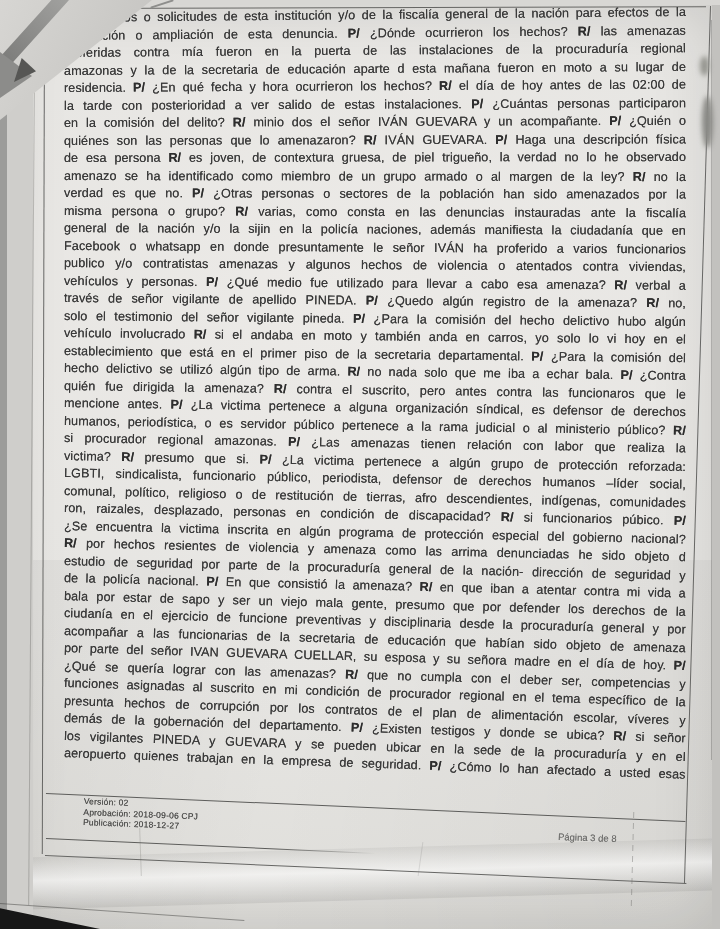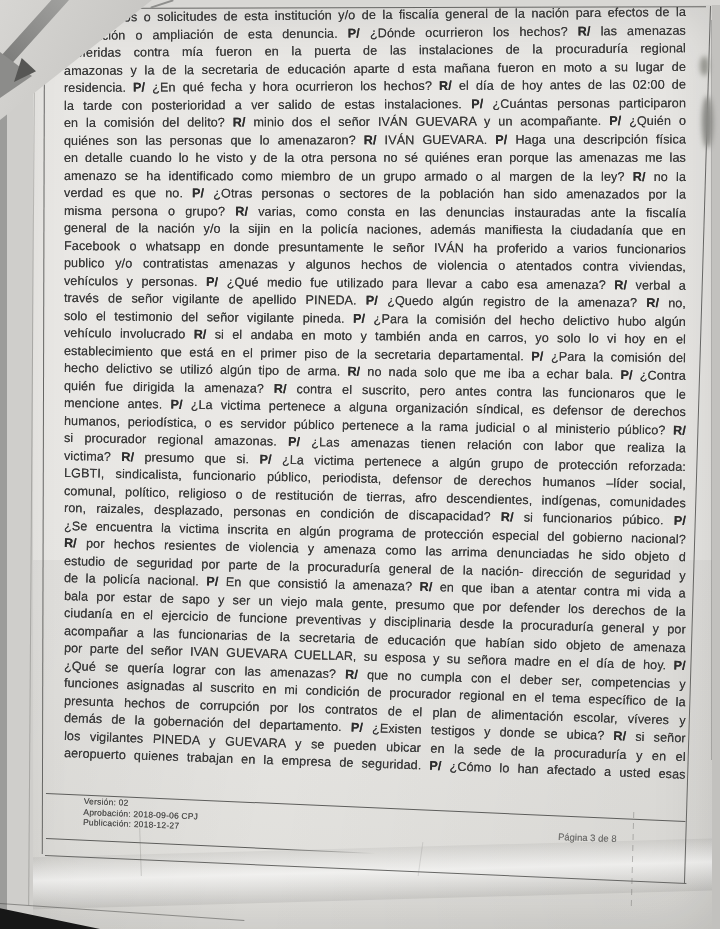--- a/index.html
+++ b/index.html
@@ -118,21 +118,21 @@
 
   <div class="doc-text">
       <div class="doc-line" style="--rot: -0.550deg;">querimientos o solicitudes de esta institución y/o de la fiscalía general de la nación para efectos de la</div>
       <div class="doc-line" style="--rot: -0.492deg;">ratificación o ampliación de esta denuncia. <b>P/</b> ¿Dónde ocurrieron los hechos? <b>R/</b> las amenazas</div>
       <div class="doc-line" style="--rot: -0.434deg;">proferidas contra mía fueron en la puerta de las instalaciones de la procuraduría regional</div>
       <div class="doc-line" style="--rot: -0.376deg;">amazonas y la de la secretaria de educación aparte d esta mañana fueron en moto a su lugar de</div>
       <div class="doc-line" style="--rot: -0.318deg;">residencia. <b>P/</b> ¿En qué fecha y hora ocurrieron los hechos? <b>R/</b> el día de hoy antes de las 02:00 de</div>
       <div class="doc-line" style="--rot: -0.260deg;">la tarde con posterioridad a ver salido de estas instalaciones. <b>P/</b> ¿Cuántas personas participaron</div>
       <div class="doc-line" style="--rot: -0.202deg;">en la comisión del delito? <b>R/</b> minio dos el señor IVÁN GUEVARA y un acompañante. <b>P/</b> ¿Quién o</div>
       <div class="doc-line" style="--rot: -0.144deg;">quiénes son las personas que lo amenazaron? <b>R/</b> IVÁN GUEVARA. <b>P/</b> Haga una descripción física</div>
-      <div class="doc-line" style="--rot: -0.028deg;">en detalle cuando lo he visto y de la otra persona no sé quiénes eran porque las amenazas me las</div>
+      <div class="doc-line" style="--rot: -0.086deg;">de esa persona <b>R/</b> es joven, de contextura gruesa, de piel trigueño, la verdad no lo he observado</div>
       <div class="doc-line" style="--rot: 0.087deg;">amenazo se ha identificado como miembro de un grupo armado o al margen de la ley? <b>R/</b> no la</div>
       <div class="doc-line" style="--rot: 0.145deg;">verdad es que no. <b>P/</b> ¿Otras personas o sectores de la población han sido amenazados por la</div>
       <div class="doc-line" style="--rot: 0.203deg;">misma persona o grupo? <b>R/</b> varias, como consta en las denuncias instauradas ante la fiscalía</div>
       <div class="doc-line" style="--rot: 0.261deg;">general de la nación y/o la sijin  en la policía naciones, además manifiesta la ciudadanía que en</div>
       <div class="doc-line" style="--rot: 0.319deg;">Facebook o whatsapp en donde presuntamente le señor IVÁN ha proferido a varios funcionarios</div>
       <div class="doc-line" style="--rot: 0.377deg;">publico y/o contratistas amenazas y algunos hechos de violencia o atentados contra viviendas,</div>
       <div class="doc-line" style="--rot: 0.435deg;">vehículos y personas. <b>P/</b> ¿Qué medio fue utilizado para llevar a cabo esa amenaza? <b>R/</b> verbal a</div>
       <div class="doc-line" style="--rot: 0.493deg;">través de señor vigilante de apellido PINEDA. <b>P/</b> ¿Quedo algún registro de la amenaza? <b>R/</b> no,</div>
       <div class="doc-line" style="--rot: 0.551deg;">solo el testimonio del señor vigilante pineda. <b>P/</b> ¿Para la comisión del hecho delictivo hubo algún</div>
       <div class="doc-line" style="--rot: 0.609deg;">vehículo involucrado <b>R/</b> si el andaba en moto y también anda en carros, yo solo lo vi hoy en el</div>

